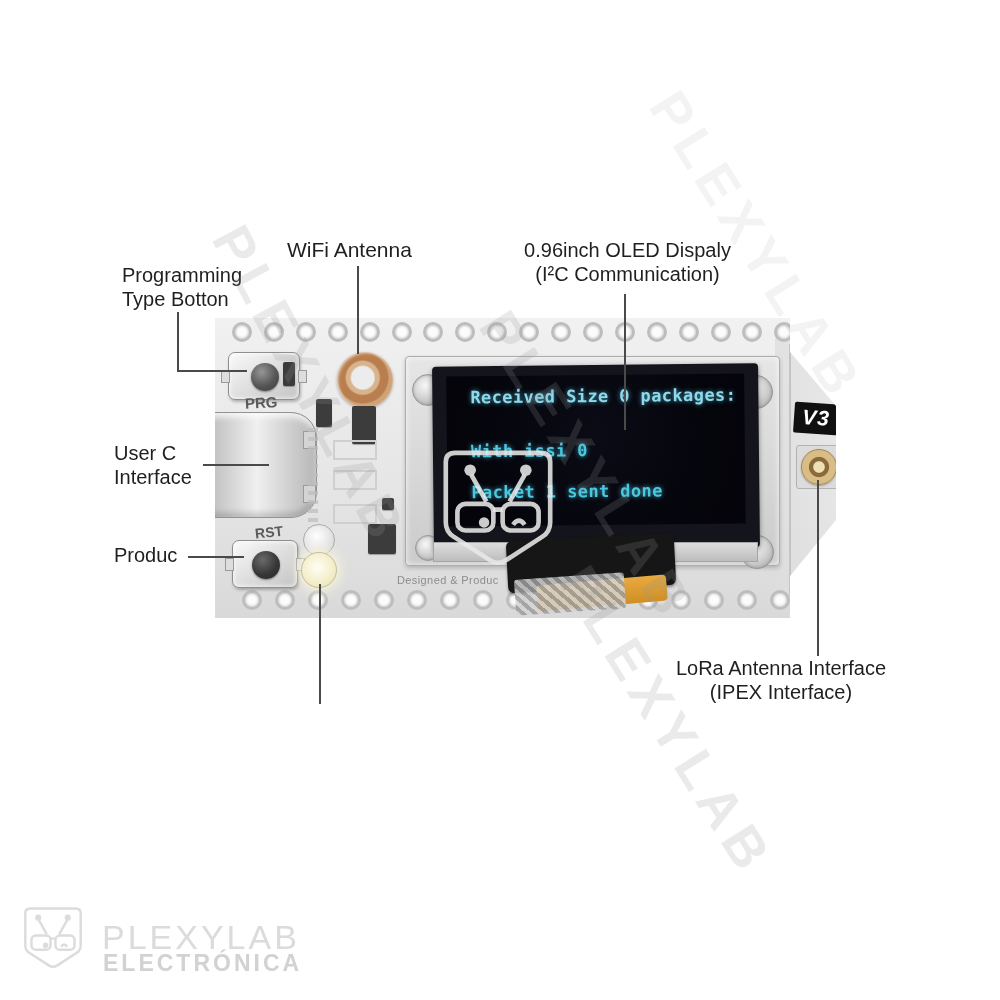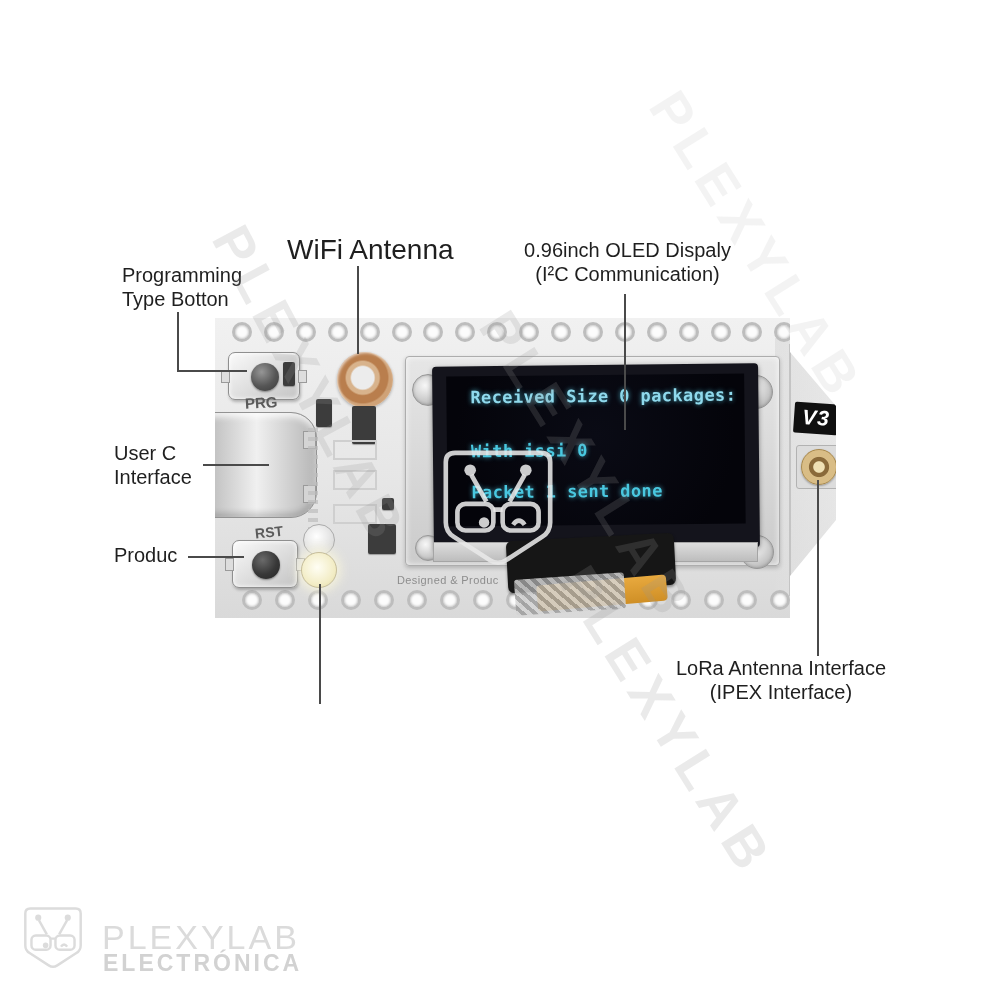--- a/index.html
+++ b/index.html
@@ -170,21 +170,21 @@
     </symbol>
   </svg>
 
   <div class="wm" style="left:255px; top:215px; transform:rotate(62deg);">PLEXYLAB</div>
   <div class="wm" style="left:520px; top:300px;">PLEXYLAB</div>
   <div class="wm" style="left:600px; top:555px;">PLEXYLAB</div>
   <div class="wm" style="left:690px; top:80px; color:rgba(160,160,160,0.13);">PLEXYLAB</div>
 
   <div class="lbl" style="left:122px; top:263px;">Programming
 Type Botton</div>
-  <div class="lbl" style="left:287px; top:238px; font-size:28px;">WiFi Antenna</div>
+  <div class="lbl" style="left:287px; top:238px; font-size:21px;">WiFi Antenna</div>
   <div class="lbl center" style="left:495px; top:238px; width:265px;">0.96inch OLED Dispaly
 (I²C Communication)</div>
   <div class="lbl" style="left:114px; top:441px;">User C
 Interface</div>
   <div class="lbl" style="left:114px; top:543px;">Produc</div>
   <div class="lbl center" style="left:650px; top:656px; width:262px;">LoRa Antenna Interface
 (IPEX Interface)</div>
 
   <div class="ptr" style="left:177px; top:312px; width:2px; height:60px;"></div>
   <div class="ptr" style="left:177px; top:370px; width:70px; height:2px;"></div>

